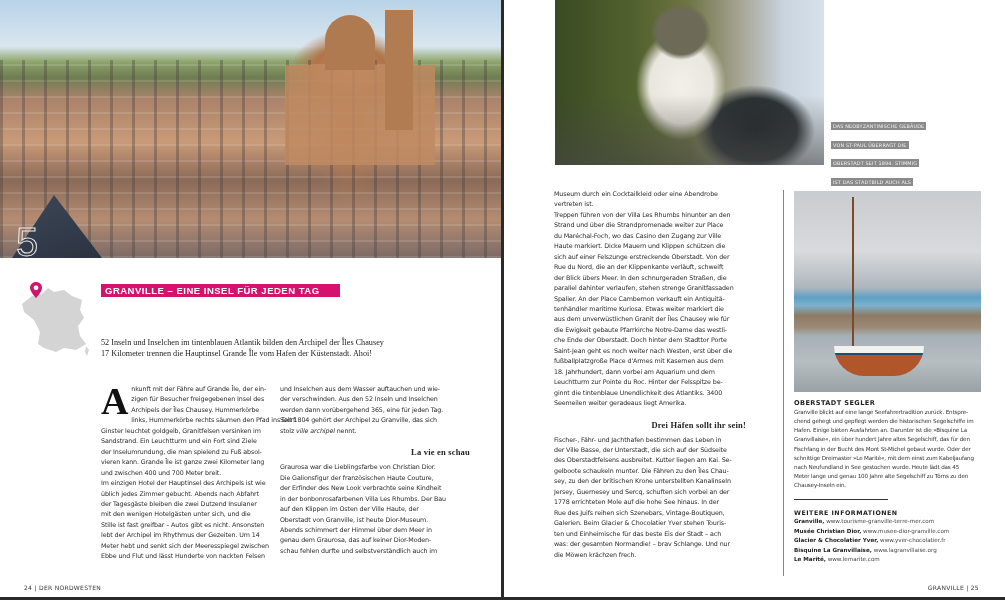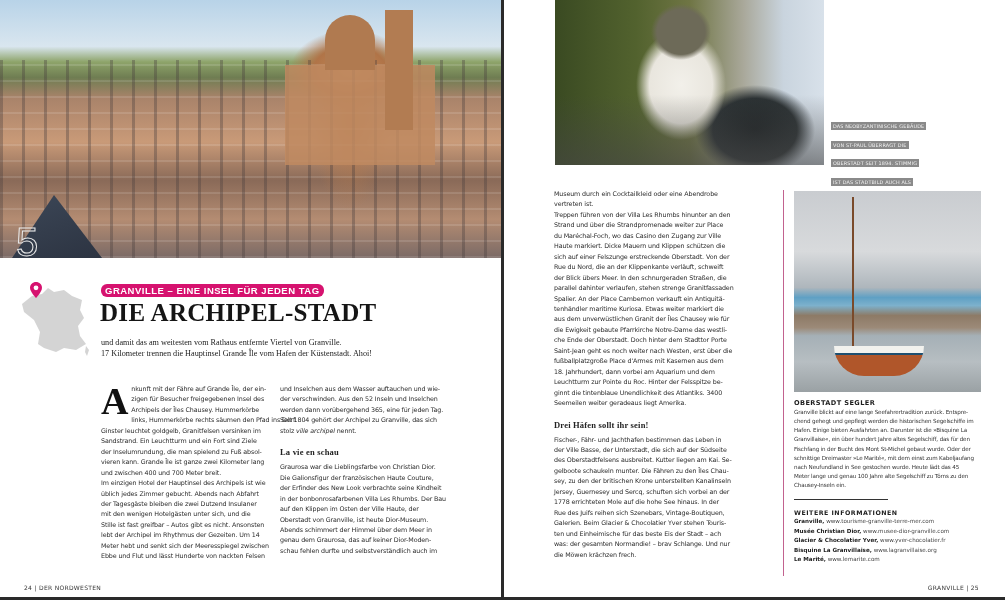--- a/index.html
+++ b/index.html
@@ -43,21 +43,21 @@
     font-size: 40px; font-weight: 300; color: transparent; -webkit-text-stroke: 1px #e8e8e8; line-height: 1;
   }
 
   
   .france-map { position: absolute; left: 20px; top: 286px; width: 70px; height: 72px; }
   .pin-icon { position: absolute; left: 30px; top: 282px; width: 12px; height: 16px; }
 
   .kicker {
     position: absolute; left: 101px; top: 284px; background: #d6126f; color: #fff;
     font-family: "Liberation Sans", sans-serif; font-weight: bold; font-size: 9.5px; letter-spacing: .5px;
-    padding: 1px 4px 1px 4px; line-height: 11px; border-radius: 6px;
+    padding: 1px 20px 1px 4px; line-height: 11px;
   }
   .headline {
     position: absolute; left: 100px; top: 298px; font-family: "Liberation Serif", serif;
     font-size: 25px; color: #151515; letter-spacing: .3px; line-height: 30px;
   }
   .lead {
     position: absolute; left: 101px; top: 338px; width: 320px; font-family: "Liberation Serif", serif;
     font-size: 8.2px; line-height: 10.5px; color: #222;
   }
   .lead p { white-space: nowrap; }
@@ -65,21 +65,21 @@
   .col { position: absolute; font-family: "DejaVu Sans", sans-serif; font-size: 6.35px; line-height: 10.45px; color: #2d2d2d; letter-spacing: -.12px; }
   .col .line { display: block; white-space: nowrap; }
   .col-1 { left: 101px; top: 384px; width: 170px; }
   .col-2 { left: 280px; top: 384px; width: 190px; }
   .col-3 { left: 554px; top: 189px; width: 192px; }
 
   .dropcap {
     float: left; font-family: "Liberation Serif", serif; font-size: 38px; line-height: 30px;
     margin: 2px 3px 0 0; color: #111; font-weight: bold;
   }
-  .subhead { font-family: "Liberation Serif", serif; font-size: 8.5px; font-weight: bold; color: #222; margin: 10px 0 4px 0; letter-spacing: .2px; line-height: 12px; }
+  .subhead { font-family: "Liberation Serif", serif; font-size: 8.5px; font-weight: bold; color: #222; margin: 10px 0 4px 0; letter-spacing: .2px; line-height: 12px; text-align: right; }
   .italic { font-style: italic; }
 
   .folio { position: absolute; top: 584px; font-family: "DejaVu Sans", sans-serif; font-size: 6px; color: #333; letter-spacing: .3px; }
   .folio-left { left: 24px; }
   .folio-right { right: 26px; }
 
   
   .cyclist-photo {
     position: absolute; left: 51px; top: 0; width: 269px; height: 165px;
     background:
@@ -138,23 +138,22 @@
   <svg class="france-map" viewBox="0 0 70 72">
     <path d="M12 10 L22 8 L28 2 L34 6 L44 4 L52 10 L62 14 L60 24 L64 32 L58 40 L60 50 L66 58 L56 64 L44 62 L36 66 L24 62 L18 58 L20 46 L14 34 L4 26 L2 18 Z" fill="#d4d4d4"></path>
     <path d="M66 60 L69 64 L67 70 L65 66 Z" fill="#d4d4d4"></path>
   </svg>
   <svg class="pin-icon" viewBox="0 0 12 16">
     <path d="M6 0 C2.7 0 0 2.6 0 5.8 C0 10 6 16 6 16 C6 16 12 10 12 5.8 C12 2.6 9.3 0 6 0 Z" fill="#d6126f"></path>
     <circle cx="6" cy="5.8" r="2.4" fill="#fff"></circle>
   </svg>
 
   <div class="kicker">GRANVILLE – EINE INSEL FÜR JEDEN TAG</div>
-  <h1 class="headline">DIE ARCHIPEL-STADT</h1>
   <div class="lead">
-    <p>und damit das am weitesten vom Rathaus entfernte Viertel von Granville.</p>
+    <p>52 Inseln und Inselchen im tintenblauen Atlantik bilden den Archipel der Îles Chausey</p>
     <p>17 Kilometer trennen die Hauptinsel Grande Île vom Hafen der Küstenstadt. Ahoi!</p>
   </div>
 
   <div class="col col-1">
     <span class="dropcap">A</span>
     <span class="line">nkunft mit der Fähre auf Grande Île, der ein-</span>
     <span class="line">zigen für Besucher freigegebenen Insel des</span>
     <span class="line">Archipels der Îles Chausey. Hummerkörbe</span>
     <span class="line">links, Hummerkörbe rechts säumen den Pfad ins Dorf.</span>
     <span class="line">Ginster leuchtet goldgelb, Granitfelsen versinken im</span>

